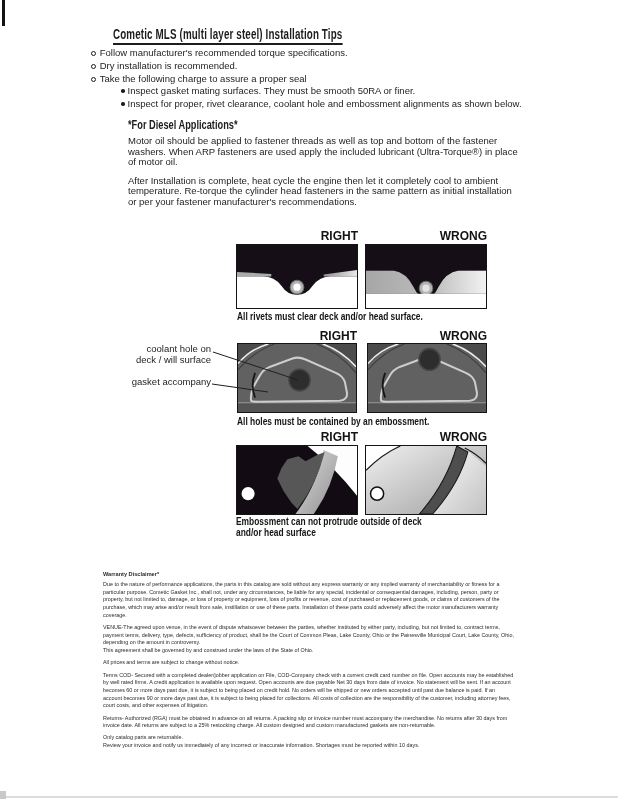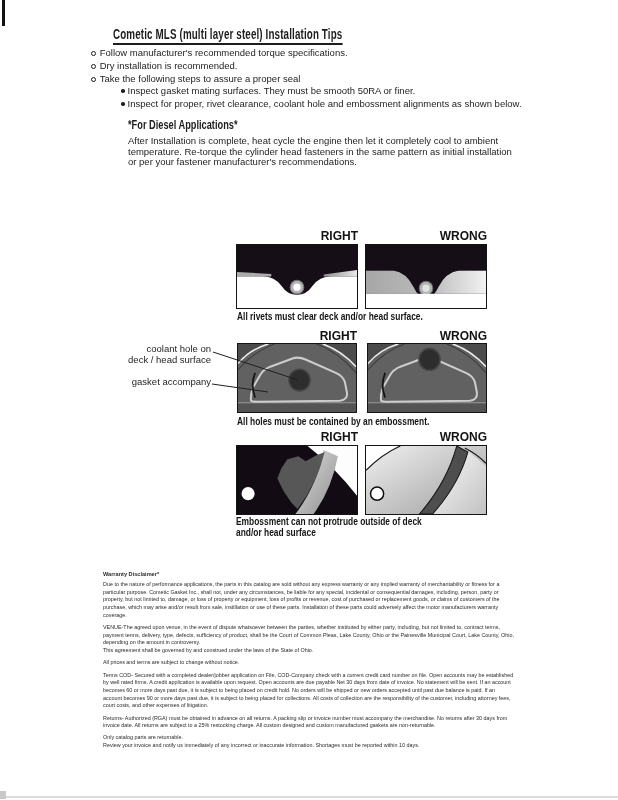--- a/index.html
+++ b/index.html
@@ -61,34 +61,35 @@
   <div class="tip">
     <span class="o-mark"></span>
     <span>Follow manufacturer's recommended torque specifications.</span>
   </div>
   <div class="tip">
     <span class="o-mark"></span>
     <span>Dry installation is recommended.</span>
   </div>
   <div class="tip">
     <span class="o-mark"></span>
-    <span>Take the following steps to assure a proper seal</span>
+    <span>Take the following charge to assure a proper seal</span>
   </div>
   <div class="tip sub">
     <span class="f-mark"></span>
     <span>Inspect gasket mating surfaces.  They must be smooth 50RA or finer.</span>
   </div>
   <div class="tip sub">
     <span class="f-mark"></span>
     <span>Inspect for proper, rivet clearance, coolant hole and embossment alignments as shown below.</span>
   </div>
 </div>
 
 <div class="abs diesel">
   <h2>*For Diesel Applications*</h2>
+  <p>Motor oil should be applied to fastener threads as well as top and bottom of the fastener washers. When ARP fasteners are used apply the included lubricant (Ultra-Torque®) in place of motor oil.</p>
   <p>After Installation is complete, heat cycle the engine then let it completely cool to ambient temperature. Re-torque the cylinder head fasteners in the same pattern as initial installation or per your fastener manufacturer's recommendations.</p>
 </div>
 
 <div class="abs dlabel" style="left:236px;top:229px;width:122px;">RIGHT</div>
 <div class="abs dlabel" style="left:365px;top:229px;width:122px;">WRONG</div>
 
 <div class="abs dbox" style="left:236px;top:244px;width:122px;height:65px;">
   <svg viewBox="0 0 119 62" preserveAspectRatio="none">
     <defs>
       <linearGradient id="r1g" x1="0" y1="0" x2="1" y2="0">
@@ -122,21 +123,21 @@
     <rect x="0" y="48" width="119" height="14" fill="#ffffff"></rect>
   </svg>
 </div>
 
 <div class="abs dcaption" style="left:237px;top:311px;">All rivets must clear deck and/or head surface.</div>
 
 <div class="abs dlabel" style="left:237px;top:329px;width:120px;">RIGHT</div>
 <div class="abs dlabel" style="left:367px;top:329px;width:120px;">WRONG</div>
 
 <div class="abs ann" style="right:407px;top:344px;">coolant hole on
-deck / head surface</div>
+deck / will surface</div>
 <div class="abs ann" style="right:407px;top:377px;">gasket accompany</div>
 
 <div class="abs dbox" style="left:237px;top:343px;width:120px;height:70px;">
   <svg viewBox="0 0 117 66" preserveAspectRatio="none">
     <rect x="0" y="0" width="117" height="66" fill="#616161"></rect>
     <rect x="0" y="57" width="117" height="9" fill="#545454"></rect>
     <line x1="0" y1="57" x2="117" y2="57" stroke="#989898" stroke-width="1"></line>
     <path d="M0,0 L30,0 Q12,5 0,19 Z" fill="#4b4b4b"></path>
     <path d="M30,0 Q12,5 0,19" stroke="#ededed" stroke-width="1.4" fill="none"></path>
     <path d="M36,0 Q16,7 0,25" stroke="#3c3c3c" stroke-width="1" fill="none"></path>

